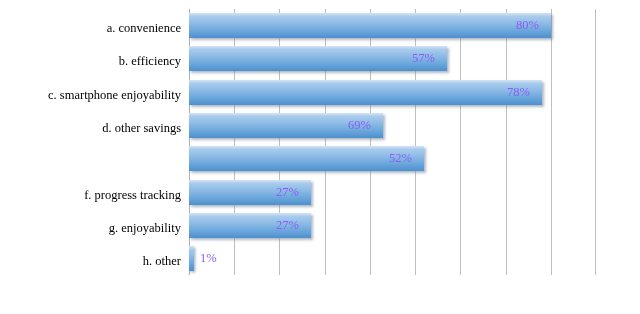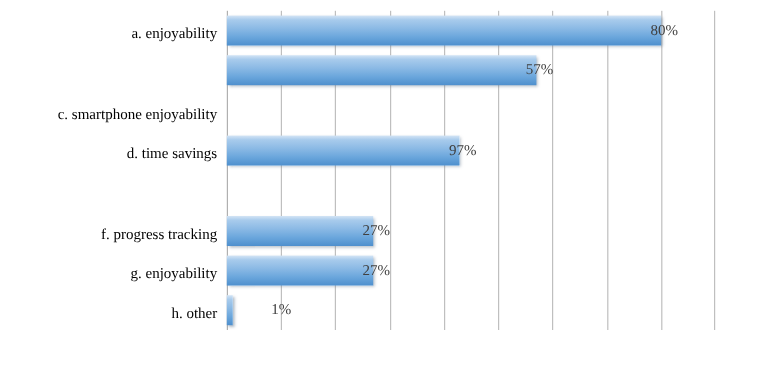--- a/index.html
+++ b/index.html
@@ -83,40 +83,40 @@
                 #6aa6dc 72%,
                 #4e8fcd 100%);
     box-shadow: 1.5px 1.5px 2.5px rgba(110,130,150,0.55);
   }
   .bar-value {
     position: absolute;
     top: 4px;
     font-family: "Liberation Serif", "DejaVu Serif", serif;
     font-size: 12.5px;
     line-height: 16px;
-    color: #404040;
+    color: #8b5cf6;
     white-space: nowrap;
-    padding-left: 26px;
   }
   .bar-value.inside {
     text-align: right;
   }
   .bar-value.outside {
     text-align: left;
   }
 </style>
 </head>
 <body>
 
 <div id="chart-root">
 
   <div class="label-col">
-    <div class="cat-label" style="top:21px">a. enjoyability</div>
+    <div class="cat-label" style="top:21px">a. convenience</div>
+    <div class="cat-label" style="top:54px">b. efficiency</div>
     <div class="cat-label" style="top:88px">c. smartphone enjoyability</div>
-    <div class="cat-label" style="top:121px">d. time savings</div>
+    <div class="cat-label" style="top:121px">d. other savings</div>
     <div class="cat-label" style="top:188px">f. progress tracking</div>
     <div class="cat-label" style="top:254px">h. other</div>
     <div class="cat-label" style="top:221px">g. enjoyability</div>
   </div>
 
   <div class="plot">
 
     <div class="axis-line"></div>
 
     <div class="gridline" style="left:45px"></div>
@@ -132,26 +132,34 @@
     <div class="bar-row" style="top:4px; width:362px">
       <div class="bar" style="width:362px"></div>
       <div class="bar-value inside" style="left:0; width:350px">80%</div>
     </div>
 
     <div class="bar-row" style="top:37px; width:258px">
       <div class="bar" style="width:258px"></div>
       <div class="bar-value inside" style="left:0; width:246px">57%</div>
     </div>
 
+    <div class="bar-row" style="top:71px; width:353px">
+      <div class="bar" style="width:353px"></div>
+      <div class="bar-value inside" style="left:0; width:341px">78%</div>
+    </div>
 
     <div class="bar-row" style="top:104px; width:194px">
       <div class="bar" style="width:194px"></div>
-      <div class="bar-value inside" style="left:0; width:182px">97%</div>
+      <div class="bar-value inside" style="left:0; width:182px">69%</div>
     </div>
 
+    <div class="bar-row" style="top:137px; width:235px">
+      <div class="bar" style="width:235px"></div>
+      <div class="bar-value inside" style="left:0; width:223px">52%</div>
+    </div>
 
     <div class="bar-row" style="top:171px; width:122px">
       <div class="bar" style="width:122px"></div>
       <div class="bar-value inside" style="left:0; width:110px">27%</div>
     </div>
 
     <div class="bar-row" style="top:204px; width:122px">
       <div class="bar" style="width:122px"></div>
       <div class="bar-value inside" style="left:0; width:110px">27%</div>
     </div>

